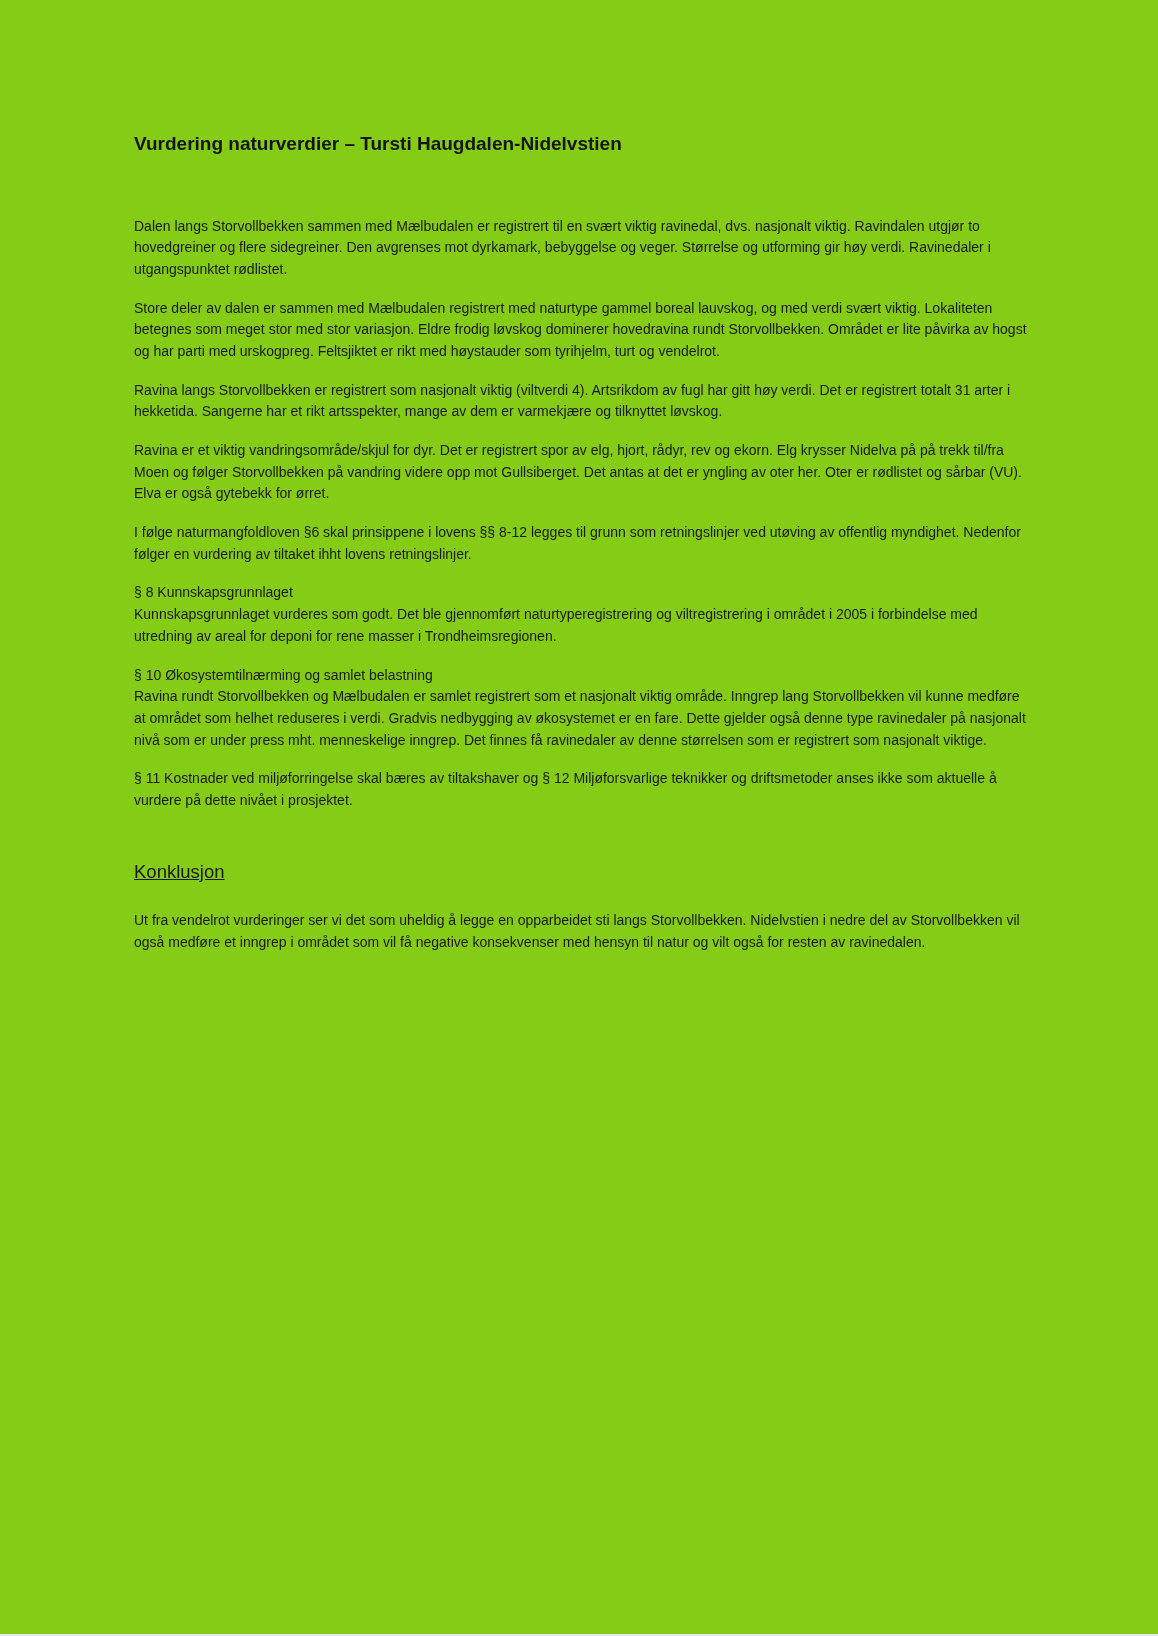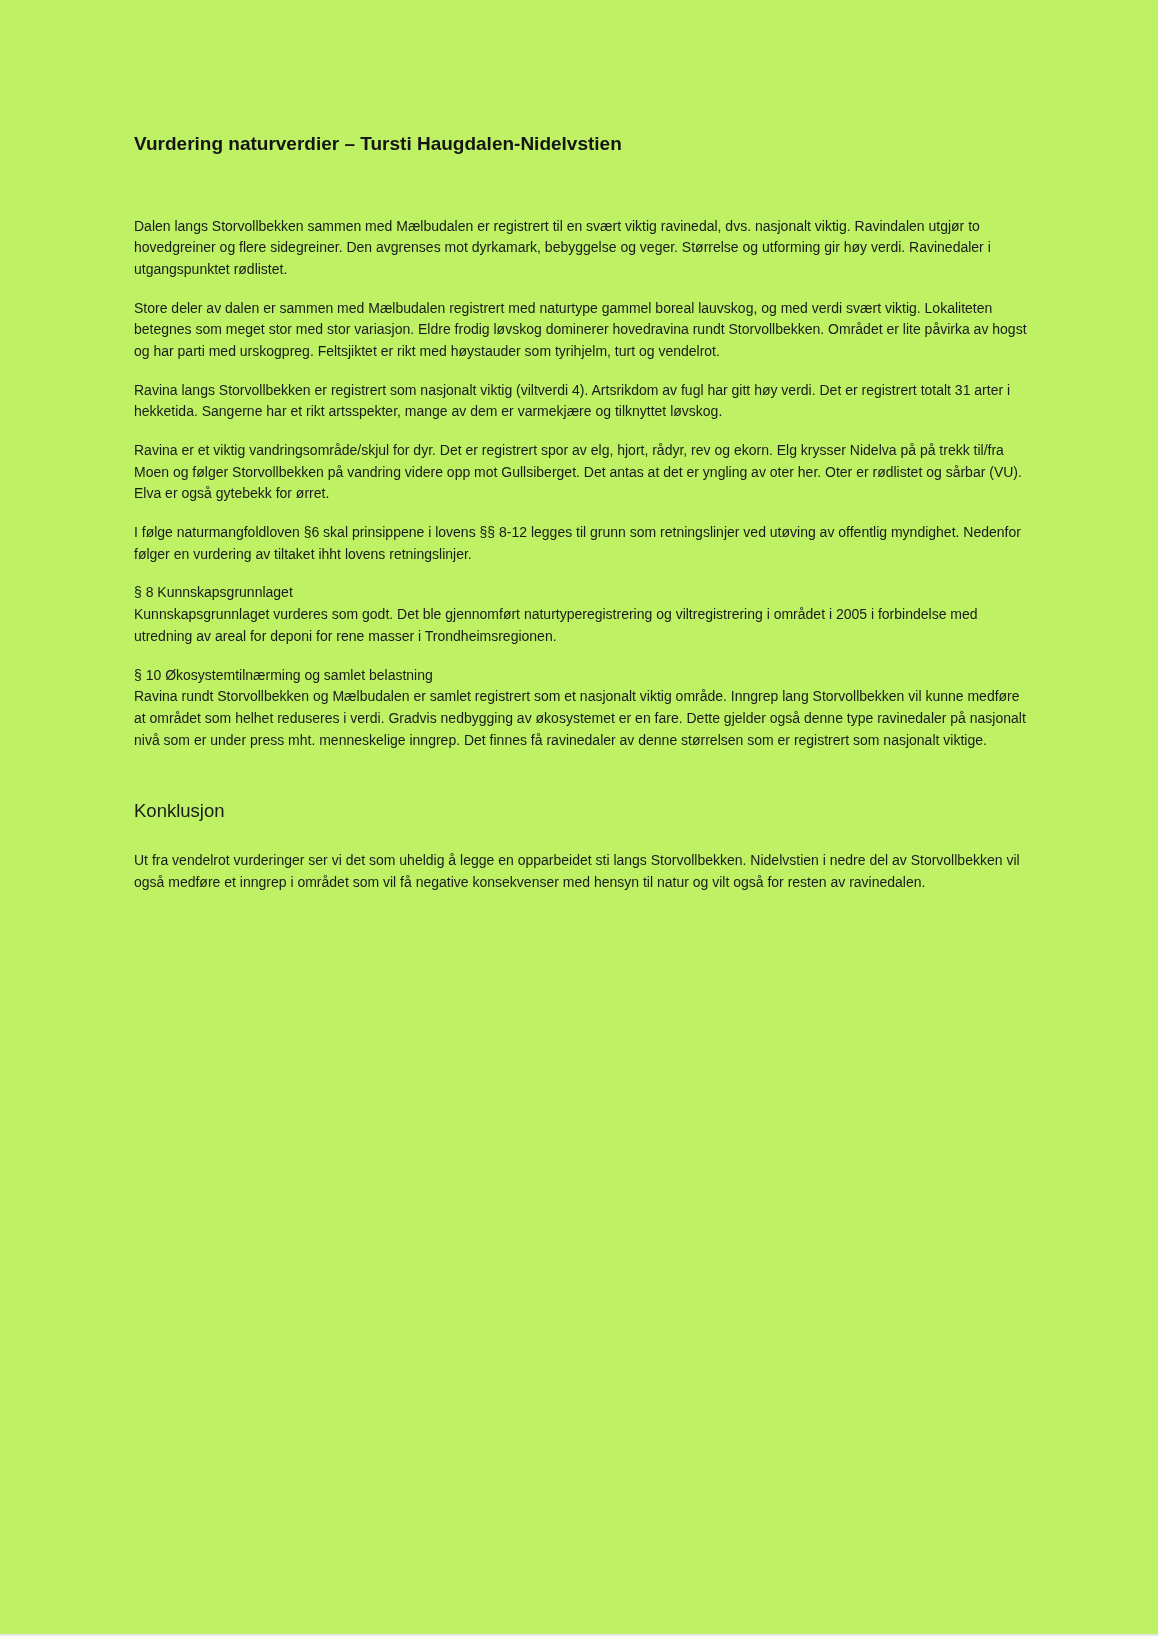--- a/index.html
+++ b/index.html
@@ -4,21 +4,21 @@
 <style>
   html, body {
     margin: 0;
     padding: 0;
     background: #ffffff;
   }
   .page {
     position: relative;
     width: 1158px;
     height: 1636px;
-    background: #bef264;
+    background: #84cc16;
     box-sizing: border-box;
     padding: 130px 128px 60px 134px;
     font-family: "Liberation Sans", "DejaVu Sans", sans-serif;
     color: #1a1a1a;
     overflow: hidden;
   }
   .doc-title {
     font-size: 19px;
     font-weight: bold;
     color: #151515;
@@ -32,20 +32,21 @@
     white-space: pre-line;
     color: #1a1a1a;
   }
   .para.section {
     margin-bottom: 17px;
   }
   .conclusion-heading {
     font-size: 18.5px;
     line-height: 1.55;
     margin: 46px 0 24px 0;
+    text-decoration: underline;
     color: #1a1a1a;
   }
   .page-edge {
     position: absolute;
     left: 0;
     right: 0;
     bottom: 0;
     height: 2px;
     background: #e8e8e8;
   }
@@ -67,20 +68,21 @@
 
   <p class="para">I følge naturmangfoldloven §6 skal prinsippene i lovens §§ 8-12 legges til grunn som retningslinjer ved utøving av offentlig myndighet. Nedenfor følger en vurdering av tiltaket ihht lovens retningslinjer.</p>
 
   <p class="para section">§ 8 Kunnskapsgrunnlaget
 Kunnskapsgrunnlaget vurderes som godt. Det ble gjennomført naturtyperegistrering og viltregistrering i området i 2005 i forbindelse med utredning av areal for deponi for rene masser i Trondheimsregionen.</p>
 
 
   <p class="para section">§ 10 Økosystemtilnærming og samlet belastning
 Ravina rundt Storvollbekken og Mælbudalen er samlet registrert som et nasjonalt viktig område. Inngrep lang Storvollbekken vil kunne medføre at området som helhet reduseres i verdi. Gradvis nedbygging av økosystemet er en fare. Dette gjelder også denne type ravinedaler på nasjonalt nivå som er under press mht. menneskelige inngrep. Det finnes få ravinedaler av denne størrelsen som er registrert som nasjonalt viktige.</p>
 
+  <p class="para section">§ 11 Kostnader ved miljøforringelse skal bæres av tiltakshaver og § 12 Miljøforsvarlige teknikker og driftsmetoder anses ikke som aktuelle å vurdere på dette nivået i prosjektet.</p>
 
   <p class="conclusion-heading">Konklusjon</p>
 
   <p class="para">Ut fra vendelrot vurderinger ser vi det som uheldig å legge en opparbeidet sti langs Storvollbekken. Nidelvstien i nedre del av Storvollbekken vil også medføre et inngrep i området som vil få negative konsekvenser med hensyn til natur og vilt også for resten av ravinedalen.</p>
 
   <div class="page-edge"></div>
 
 </div>
 
 </body></html>

